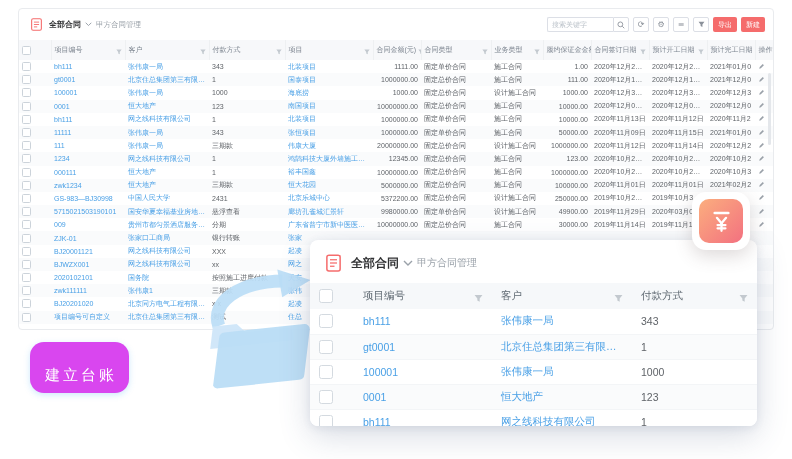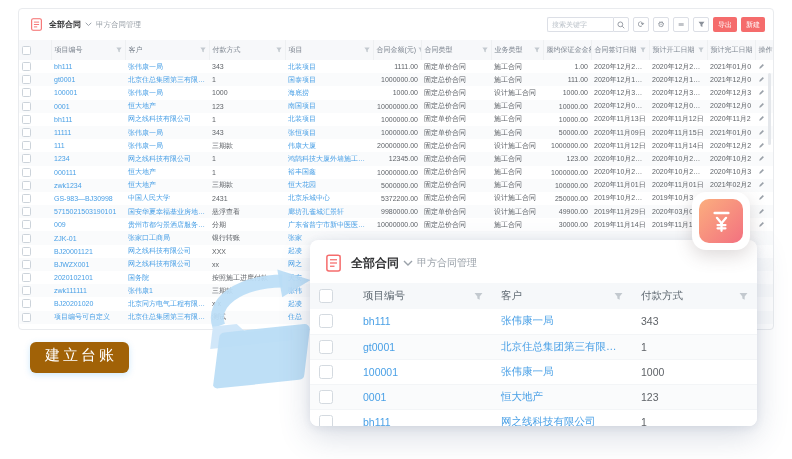--- a/index.html
+++ b/index.html
@@ -47,21 +47,21 @@
   }
   
   table.grid{border-collapse:collapse;table-layout:fixed}
   .main-card table.grid{width:754px}
   thead th{
     background:#f7f8fa;height:20px;font-weight:normal;color:#7d8590;font-size:7px;
     text-align:left;padding:0 3px;border-right:1px solid #eef0f2;
     white-space:nowrap;overflow:hidden;box-sizing:border-box;
   }
   thead th:last-child{border-right:none}
-  .thc{display:flex;align-items:center;justify-content:space-between;width:100%}
+  .thc{display:flex;align-items:flex-end;justify-content:space-between;width:100%}
   .funnel{display:flex;align-items:center;flex:none;margin-left:2px;cursor:pointer}
   .funnel svg{width:6px;height:6px}
   td{
     height:13.2px;font-size:7px;color:#5f6368;padding:0 3px;white-space:nowrap;
     overflow:hidden;text-overflow:ellipsis;box-sizing:border-box;background:#fff;
   }
   tr.zebra td{background:#fafbfc}
   td.link{color:#4aa0e6;cursor:pointer}
   .right{text-align:right}
   .cb{
@@ -114,22 +114,22 @@
     box-shadow:0 6px 18px rgba(90,70,70,.20);display:flex;align-items:center;justify-content:center;
     z-index:4;cursor:pointer;
   }
   .fab{
     width:44px;height:44px;border-radius:10px;
     background:linear-gradient(135deg,#FBAE7E 0%,#F37180 100%);
     display:flex;align-items:center;justify-content:center;
   }
   
   .badge{
-    position:absolute;left:30px;top:342px;background:#a16207;color:#fff;font-size:15px;
-    letter-spacing:3px;padding:4px 12px 8px 15px;border-radius:6px;z-index:5;cursor:pointer;
+    position:absolute;left:30px;top:342px;background:#d946ef;color:#fff;font-size:15px;
+    letter-spacing:3px;padding:24px 12px 8px 15px;border-radius:14px;z-index:5;cursor:pointer;
     box-shadow:0 2px 6px rgba(59,166,242,.25);
   }
   
   .illus{position:absolute;left:198px;top:264px;z-index:2}
 </style>
 </head>
 <body>
 
 <div class="main-card">
   <div class="card-header">

